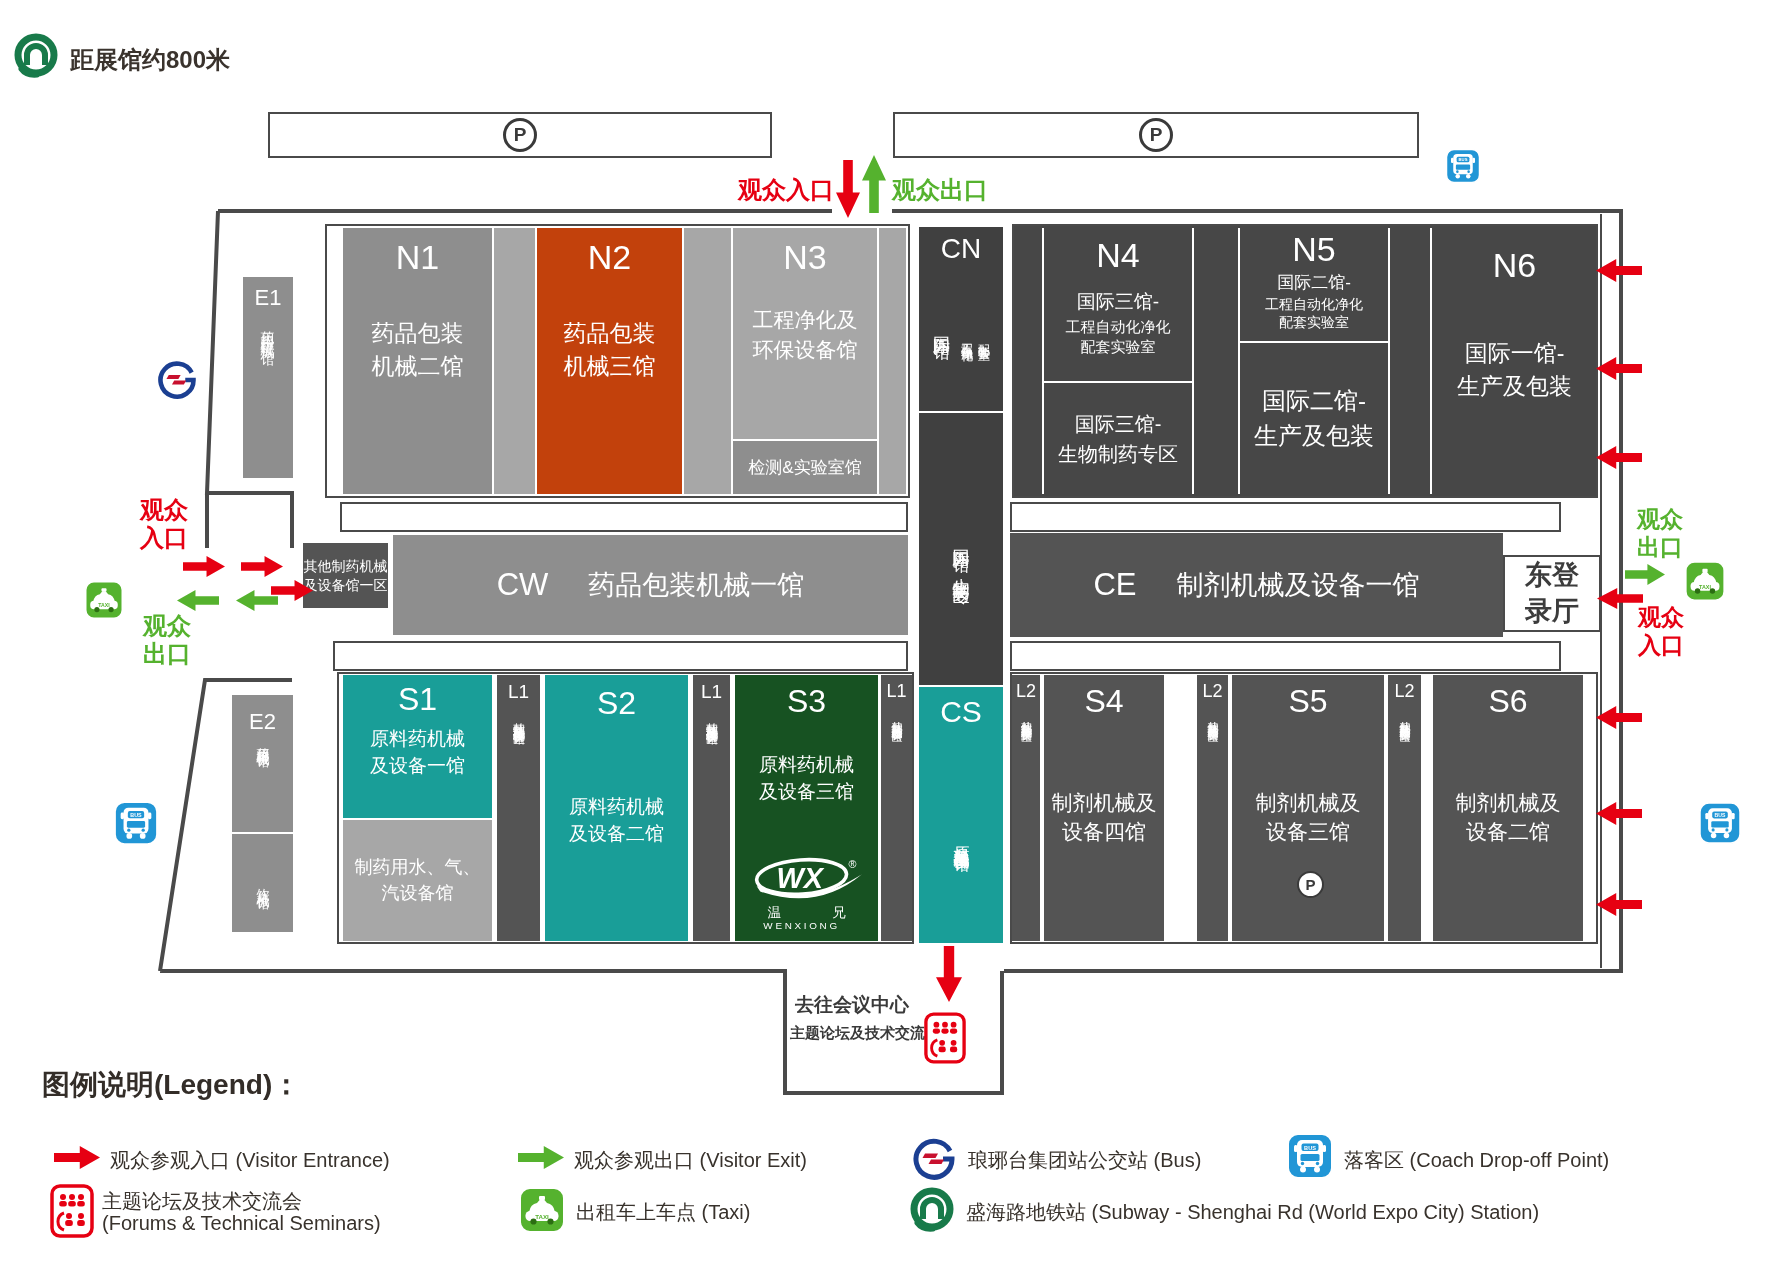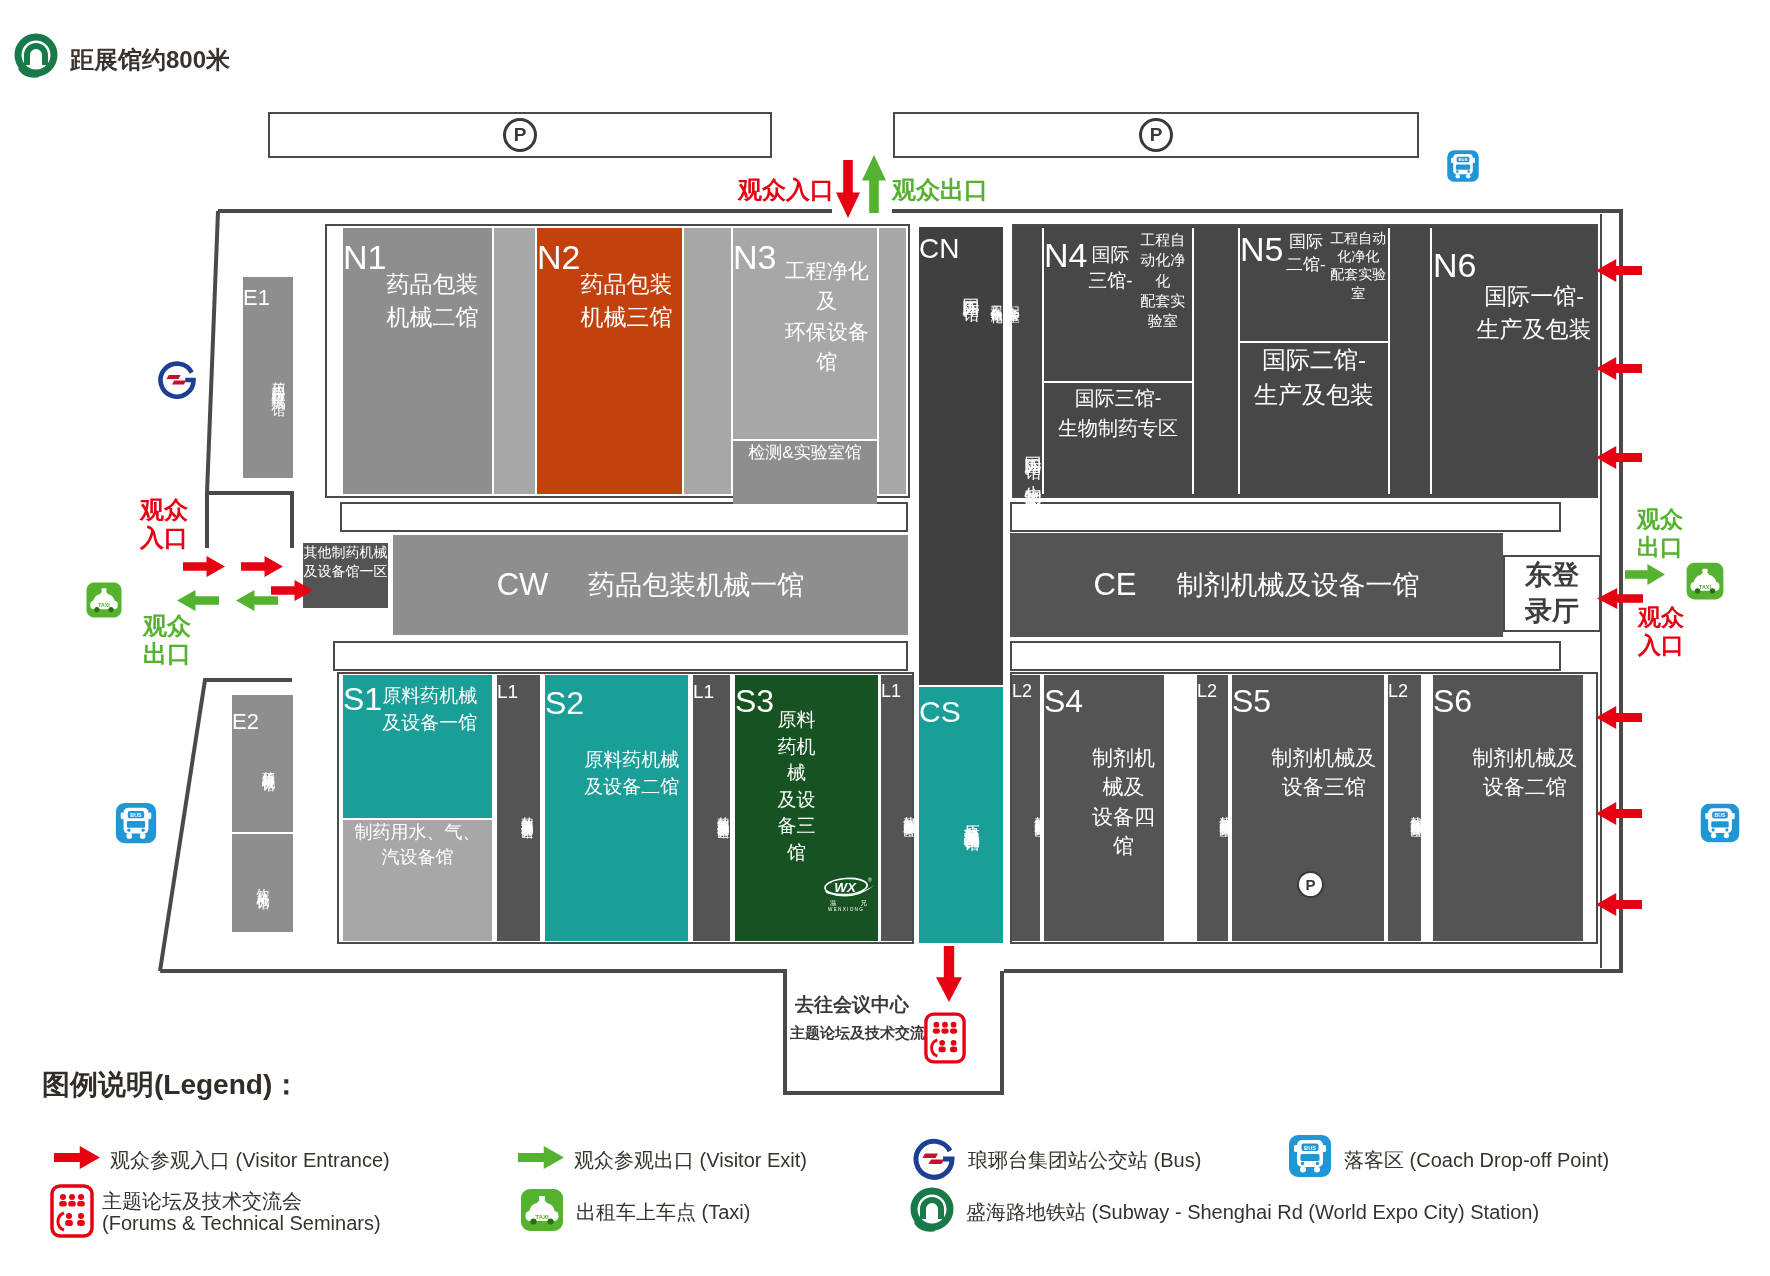--- a/index.html
+++ b/index.html
@@ -1,21 +1,21 @@
 <!DOCTYPE html>
 <html><head>
 <meta charset="utf-8">
 <style>
   html,body{margin:0;padding:0;background:#fff;}
   #canvas{position:relative;width:1770px;height:1276px;background:#fff;
     font-family:"Liberation Sans","DejaVu Sans",sans-serif;overflow:hidden;color:#333;}
   .abs{position:absolute;}
   svg.overlay{position:absolute;left:0;top:0;z-index:1;}
-  .blk{position:absolute;box-sizing:border-box;color:#fff;display:flex;flex-direction:row;
-       text-align:center;z-index:3;}
+  .blk{position:absolute;box-sizing:border-box;color:#fff;display:flex;flex-direction:column;
+       align-items:center;text-align:center;z-index:3;}
   .cont{position:absolute;background:#fff;border:2px solid #4a4a4a;box-sizing:border-box;z-index:2;}
   .corr{position:absolute;background:#fff;border:2px solid #4a4a4a;box-sizing:border-box;z-index:2;}
   .pre{white-space:pre-line;}
   .vt{writing-mode:vertical-lr;text-orientation:upright;white-space:pre-line;letter-spacing:2px;}
   .arr{position:absolute;z-index:5;clip-path:polygon(0% 30%,56% 30%,56% 0%,100% 50%,56% 100%,56% 70%,0% 70%);}
   .arrL{transform:scaleX(-1);}
   .arrD{clip-path:polygon(30% 0%,70% 0%,70% 56%,100% 56%,50% 100%,0% 56%,30% 56%);}
   .arrU{clip-path:polygon(30% 100%,70% 100%,70% 44%,100% 44%,50% 0%,0% 44%,30% 44%);}
   .pcirc{position:absolute;border:3px solid #3a3a3a;border-radius:50%;background:#fff;color:#3a3a3a;
         display:flex;align-items:center;justify-content:center;font-weight:600;z-index:4;}
@@ -123,21 +123,21 @@
     <div class="code" style="font-size:34px;margin-top:10px">N2</div>
     <div class="pre" style="font-size:23px;margin-top:40px;line-height:1.45">药品包装
 机械三馆</div>
   </div>
   <div class="blk" style="left:684px;top:228px;width:47px;height:266px;background:#a7a7a7"></div>
   <div class="blk" style="left:733px;top:228px;width:144px;height:211px;background:#a7a7a7">
     <div class="code" style="font-size:34px;margin-top:10px">N3</div>
     <div class="pre" style="font-size:21px;margin-top:28px;line-height:1.45">工程净化及
 环保设备馆</div>
   </div>
-  <div class="blk" style="left:733px;top:441px;width:144px;height:63px;background:#8e8e8e;justify-content:center">
+  <div class="blk" style="left:733px;top:441px;width:144px;height:53px;background:#8e8e8e;justify-content:center">
     <div style="font-size:17px">检测&amp;实验室馆</div>
   </div>
   <div class="blk" style="left:879px;top:228px;width:27px;height:266px;background:#a7a7a7"></div>
 
   <div class="blk" style="left:919px;top:227px;width:84px;height:458px;background:#404040">
     <div class="code" style="font-size:28px;margin-top:6px">CN</div>
     <div style="display:flex;flex-direction:row;gap:5px;margin-top:4px;height:136px;justify-content:center">
       <span class="vt" style="font-size:17px">国际四馆-</span>
       <span class="vt" style="font-size:12px;letter-spacing:1px">工程自动化净化
 配套实验室</span>

